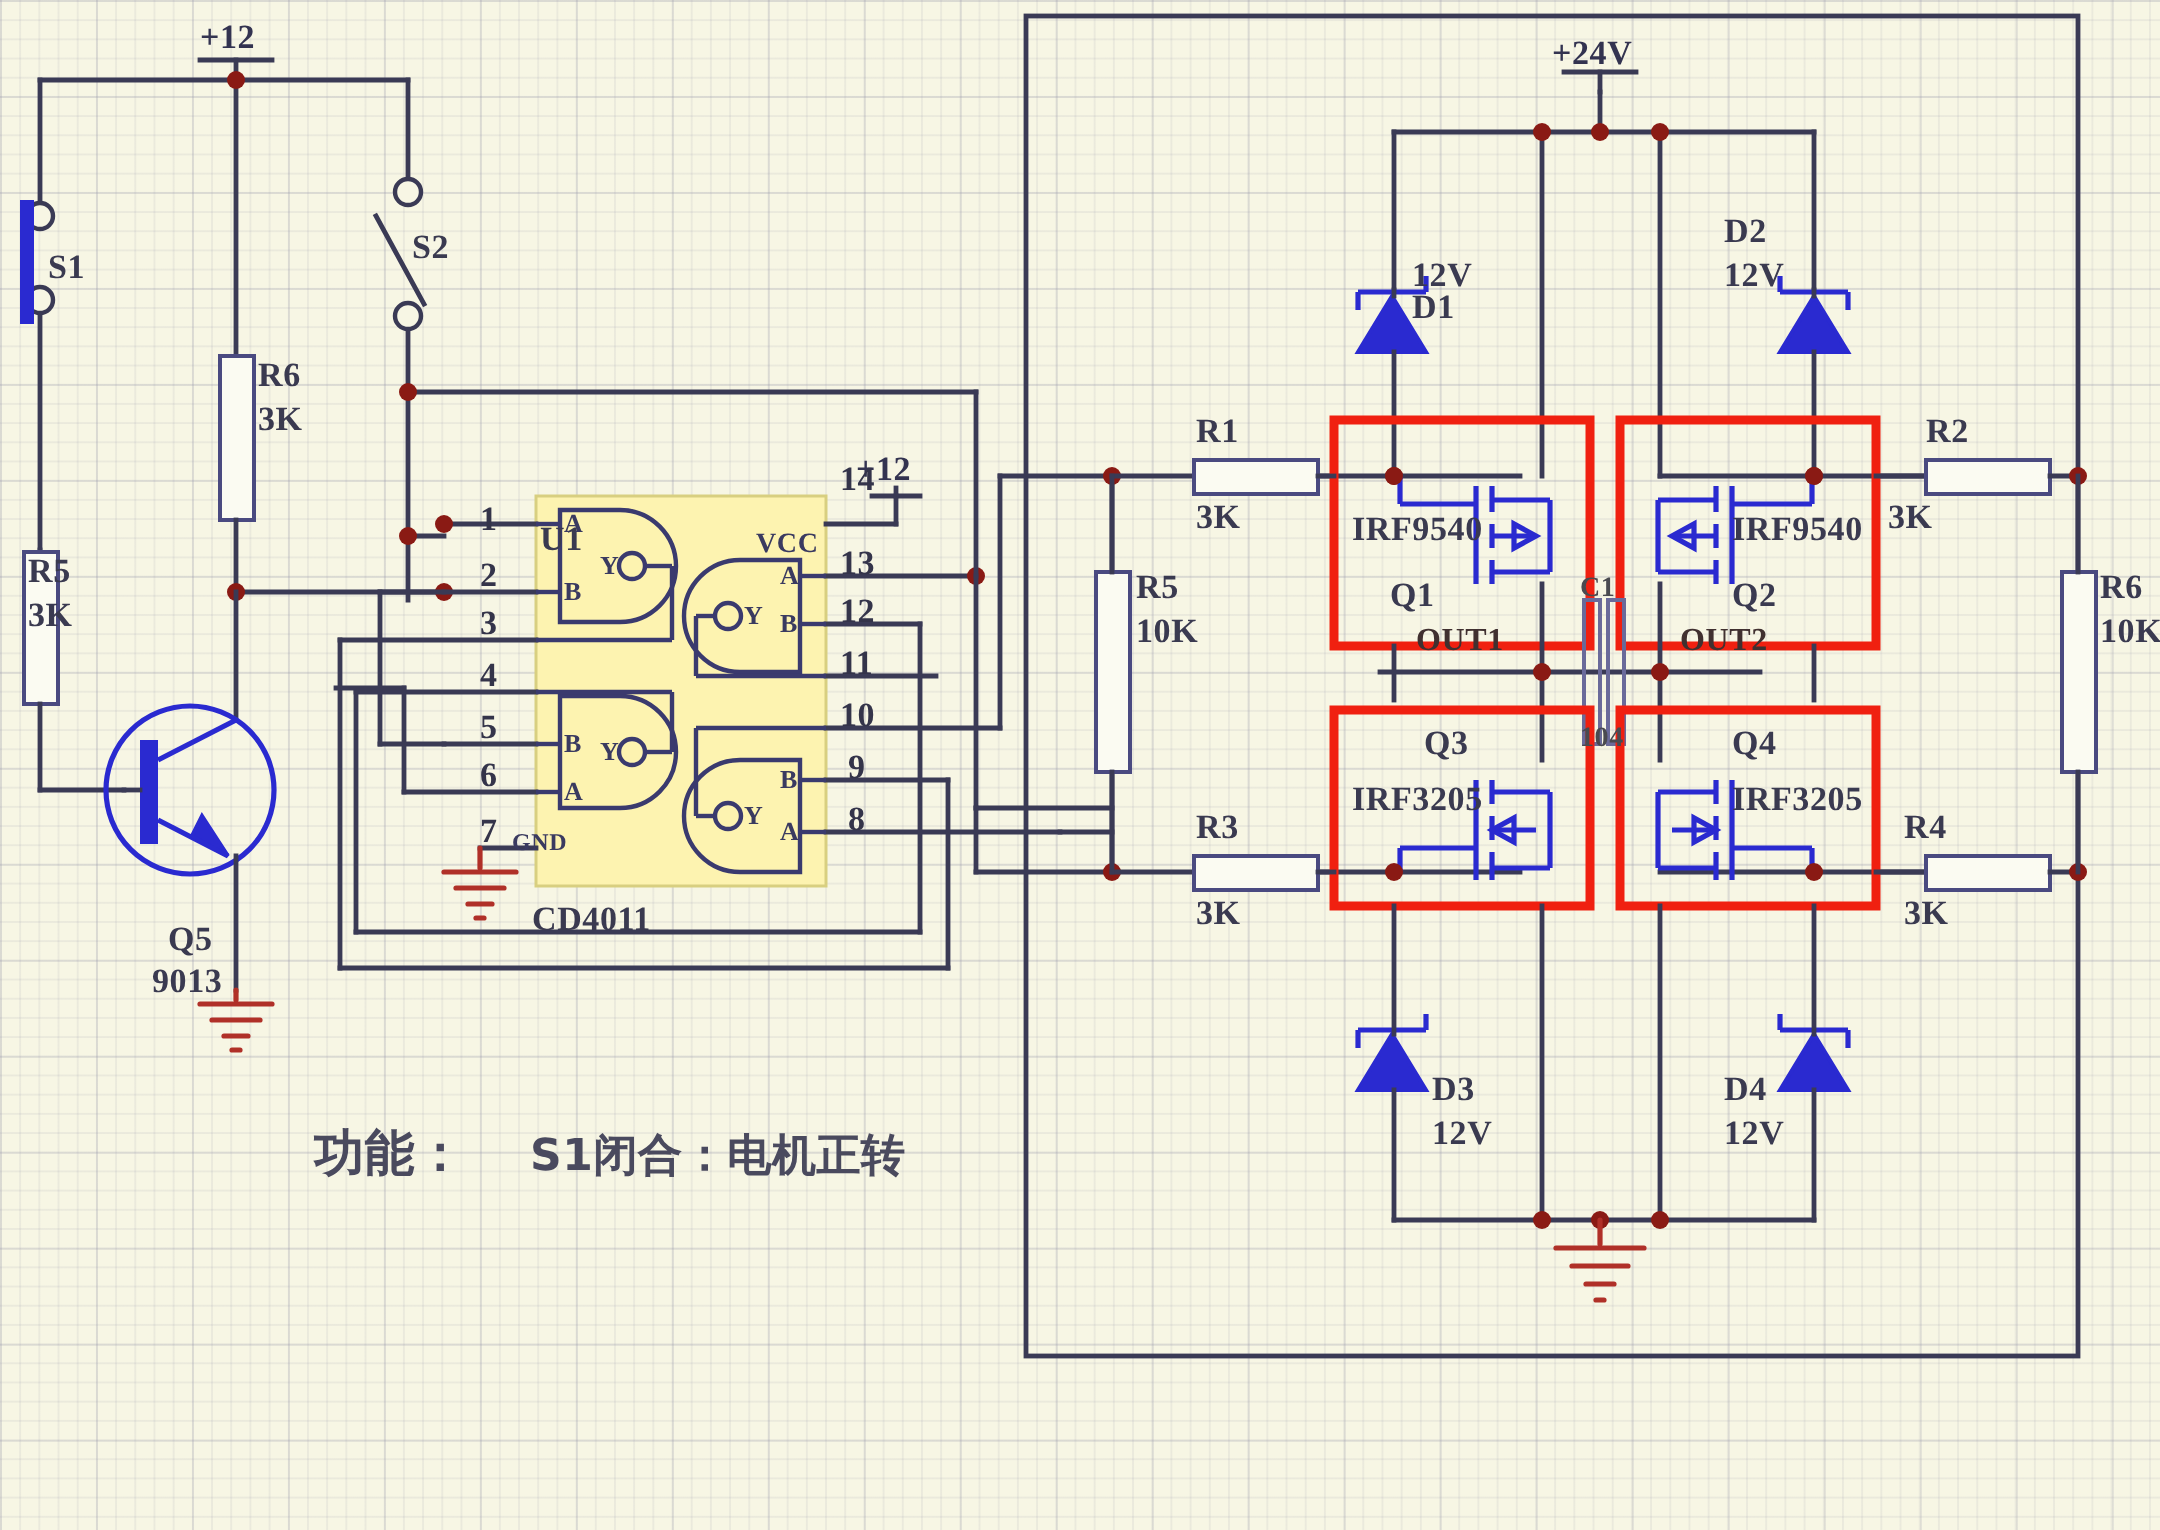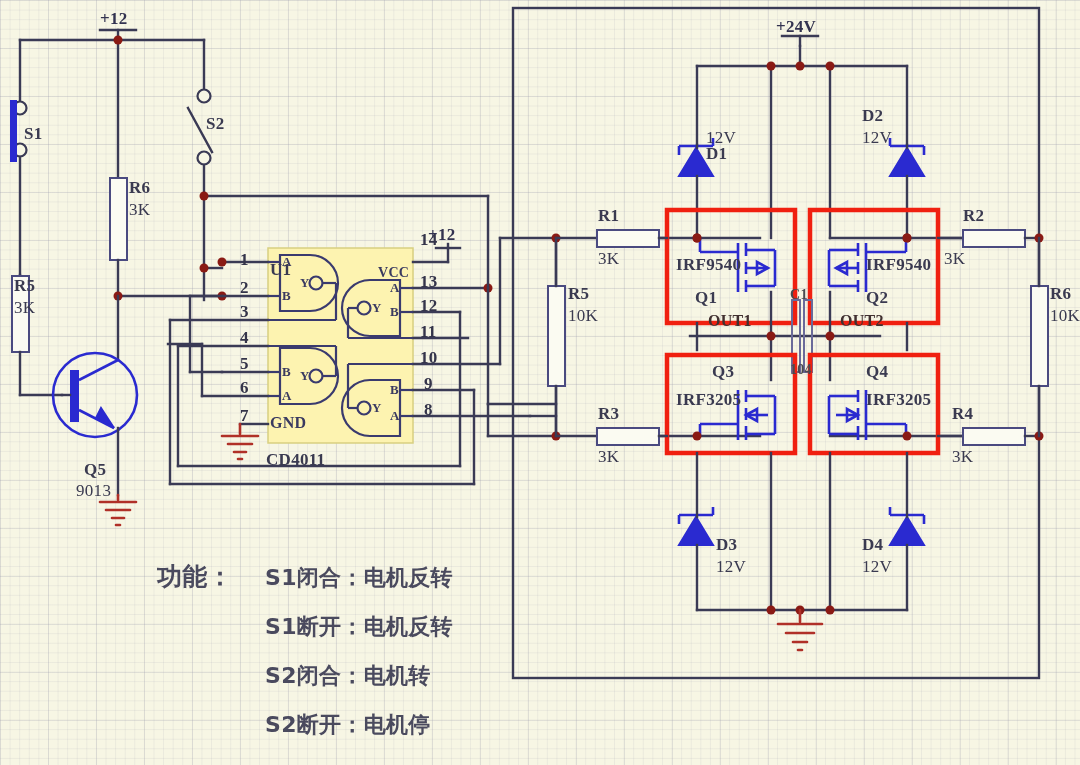--- a/index.html
+++ b/index.html
@@ -23,21 +23,21 @@
   #svgroot { position:absolute; left:0; top:0; width:1080px; height:765px; }
 
   .lbl {
     position: absolute;
     font-family: "Liberation Serif", serif;
     color: #3a3a50;
     white-space: nowrap;
     letter-spacing: 0.3px;
   }
   .lbl-ref     { font-size: 17px; font-weight: 700; }
-  .lbl-val     { font-size: 17px; font-weight: 400; }
+  .lbl-val     { font-size: 17px; font-weight: 700; }
   .lbl-pin     { font-size: 17px; font-weight: 700; color:#34344a; }
   .lbl-ic      { font-size: 17px; font-weight: 700; color:#3a3a50; }
   .lbl-gate    { font-size: 13px; font-weight: 700; color:#3a3a60; }
   .lbl-out     { font-size: 16px; font-weight: 700; color:#403030; }
   .lbl-rail    { font-size: 17px; font-weight: 700; color:#333350; }
   .lbl-cn      { font-family:"DejaVu Sans", sans-serif; font-size: 22px; font-weight: 700; color:#4a4a5e; }
   .lbl-cn-h    { font-family:"DejaVu Sans", sans-serif; font-size: 25px; font-weight: 700; color:#4a4a5e; }
   .lbl-wm {
     font-family: "Liberation Sans", sans-serif;
     font-size: 19px;
@@ -464,21 +464,21 @@
   <div class="lbl lbl-val" style="left:129px; top:200px;">3K</div>
   <div class="lbl lbl-ref" style="left:14px;  top:276px;">R5</div>
   <div class="lbl lbl-val" style="left:14px;  top:298px;">3K</div>
 
   <div class="lbl lbl-ref" style="left:84px; top:460px;">Q5</div>
   <div class="lbl lbl-val" style="left:76px; top:481px;">9013</div>
 
   <div class="lbl lbl-ic" style="left:270px; top:228px;margin-top:32px;">U1</div>
   <div class="lbl lbl-ic" style="left:266px; top:450px;">CD4011</div>
   <div class="lbl lbl-gate" style="left:378px; top:265px; font-size:14px;">VCC</div>
-  <div class="lbl lbl-gate" style="left:270px; top:414px; font-size:16px;">GND</div>
+  <div class="lbl lbl-gate" style="left:256px; top:414px; font-size:12px;">GND</div>
 
   <div class="lbl lbl-pin" style="left:240px; top:250px;">1</div>
   <div class="lbl lbl-pin" style="left:240px; top:278px;">2</div>
   <div class="lbl lbl-pin" style="left:240px; top:302px;">3</div>
   <div class="lbl lbl-pin" style="left:240px; top:328px;">4</div>
   <div class="lbl lbl-pin" style="left:240px; top:354px;">5</div>
   <div class="lbl lbl-pin" style="left:240px; top:378px;">6</div>
   <div class="lbl lbl-pin" style="left:240px; top:406px;">7</div>
 
   <div class="lbl lbl-pin" style="left:420px; top:230px;">14</div>
@@ -533,19 +533,16 @@
   <div class="lbl lbl-ref" style="left:866px; top:362px;">Q4</div>
   <div class="lbl lbl-ref" style="left:866px; top:390px;">IRF3205</div>
 
   <div class="lbl lbl-out" style="left:708px; top:312px;">OUT1</div>
   <div class="lbl lbl-out" style="left:840px; top:312px;">OUT2</div>
 
   <div class="lbl" style="left:790px; top:287px; font-size:14px; font-weight:700; color:#4a4a50;">C1</div>
   <div class="lbl" style="left:790px; top:362px; font-size:14px; font-weight:700; color:#4a4a50;">104</div>
 
   <div class="lbl lbl-cn-h" style="left:157px; top:560px;">功能：</div>
-  <div class="lbl lbl-cn" style="left:265px; top:563px;">S1闭合：电机反转</div>
-  <div class="lbl lbl-cn" style="left:265px; top:612px;">S1断开：电机反转</div>
-  <div class="lbl lbl-cn" style="left:265px; top:661px;">S2闭合：电机转</div>
-  <div class="lbl lbl-cn" style="left:265px; top:710px;">S2断开：电机停</div>
+  <div class="lbl lbl-cn" style="left:265px; top:563px;">S1闭合：电机正转</div>
 
 
 </div>
 
 </body></html>

